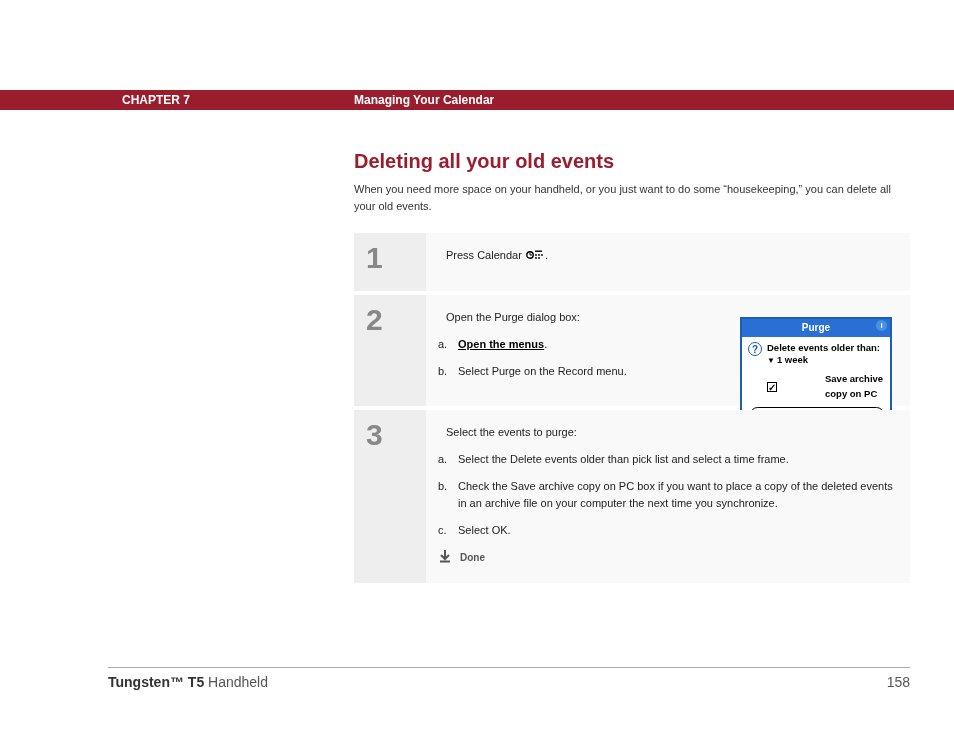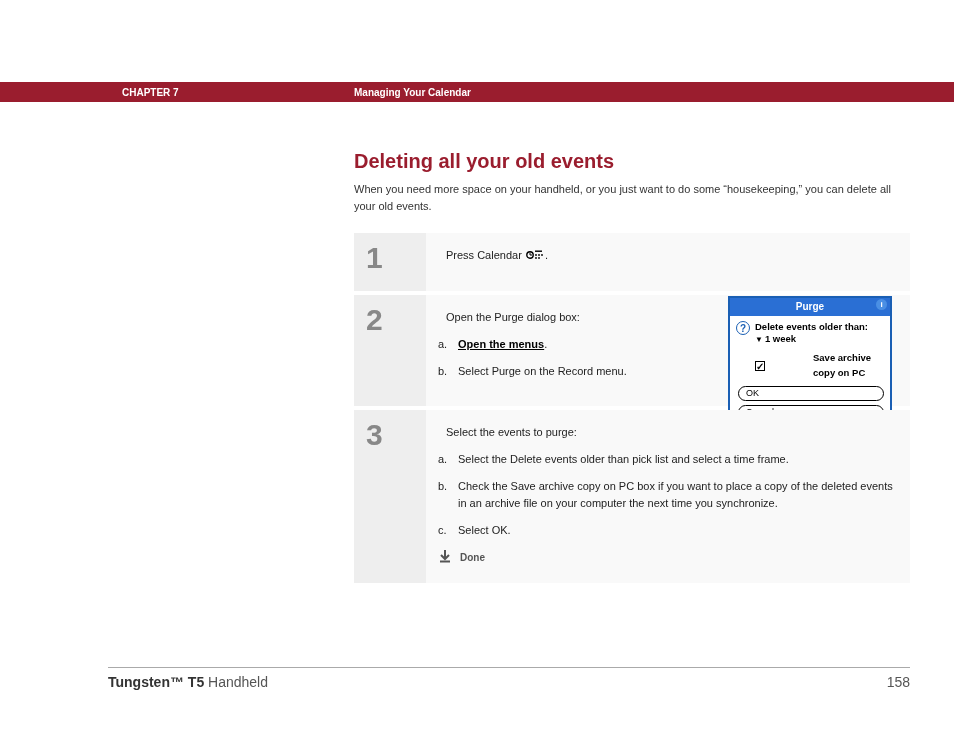--- a/index.html
+++ b/index.html
@@ -6,29 +6,29 @@
   body {
     font-family: Verdana, Geneva, sans-serif;
     background: #fff;
     width: 954px;
     height: 738px;
     position: relative;
     color: #333;
   }
   .header-bar {
     position: absolute;
-    top: 82px;
+    top: 90px;
     left: 0;
     width: 100%;
     height: 20px;
     background: #9a1d2e;
     display: flex;
     align-items: center;
     color: #fff;
-    font-size: 10px;
+    font-size: 12px;
     font-weight: bold;
   }
   .chapter-label { position: absolute; left: 122px; }
   .chapter-title { position: absolute; left: 354px; }
   .page-body {
     position: absolute;
     top: 150px;
     left: 354px;
     width: 556px;
   }
@@ -87,22 +87,22 @@
     color: #000;
   }
   .calendar-icon {
     display: inline-block;
     vertical-align: middle;
     margin: 0 1px;
   }
   .purge-dialog {
     position: absolute;
     right: 18px;
-    top: 1px;
-    width: 164px;
+    top: 22px;
+    width: 152px;
     border: 2px solid #1a5fb4;
     border-radius: 0;
     background: #fff;
     font-family: Arial, sans-serif;
   }
   .purge-title {
     background: #2a6fd4;
     color: #fff;
     font-size: 10px;
     font-weight: bold;

